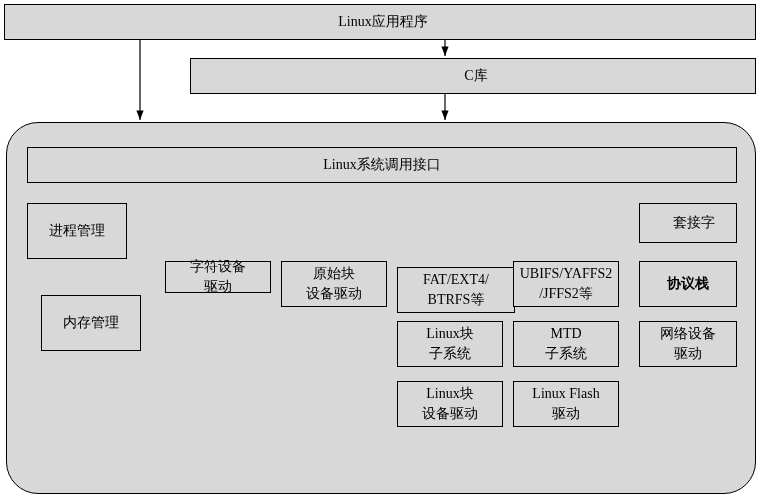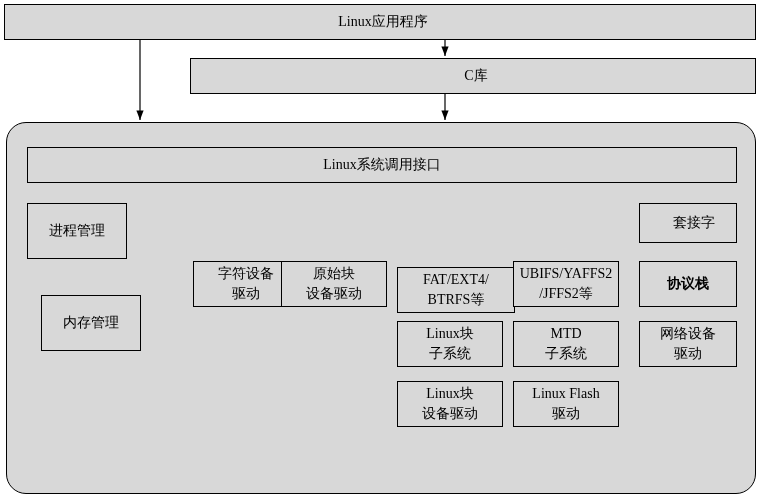--- a/index.html
+++ b/index.html
@@ -21,21 +21,21 @@
     align-items: center;
     justify-content: center;
     text-align: center;
     line-height: 1.4;
     padding-left: 6px;
   }
   .kernel-container {
     position: absolute;
     background: #d8d8d8;
     border: 1px solid #000;
-    border-radius: 20px;
+    border-radius: 32px;
   }
   .inner-box {
     position: absolute;
     background: #d8d8d8;
     border: 1px solid #000;
     display: flex;
     align-items: center;
     justify-content: center;
     text-align: center;
     line-height: 1.4;
@@ -76,21 +76,21 @@
     <span>套接字</span>
   </div>
   <div class="inner-box" style="left:632px; top:138px; width:98px; height:46px;font-weight:bold;">
     <span>协议栈</span>
   </div>
   <div class="inner-box" style="left:632px; top:198px; width:98px; height:46px; white-space:pre-line;">
     <span>网络设备
 驱动</span>
   </div>
 
-  <div class="inner-box" style="left:158px; top:138px; width:106px; height:46px; white-space:pre-line;margin-left:28px;">
+  <div class="inner-box" style="left:158px; top:138px; width:106px; height:32px; white-space:pre-line;">
     <span>字符设备
 驱动</span>
   </div>
   <div class="inner-box" style="left:274px; top:138px; width:106px; height:46px; white-space:pre-line;">
     <span>原始块
 设备驱动</span>
   </div>
   <div class="inner-box" style="left:390px; top:122px; width:118px; height:46px; white-space:pre-line;margin-top:22px;">
     <span>FAT/EXT4/
 BTRFS等</span>

